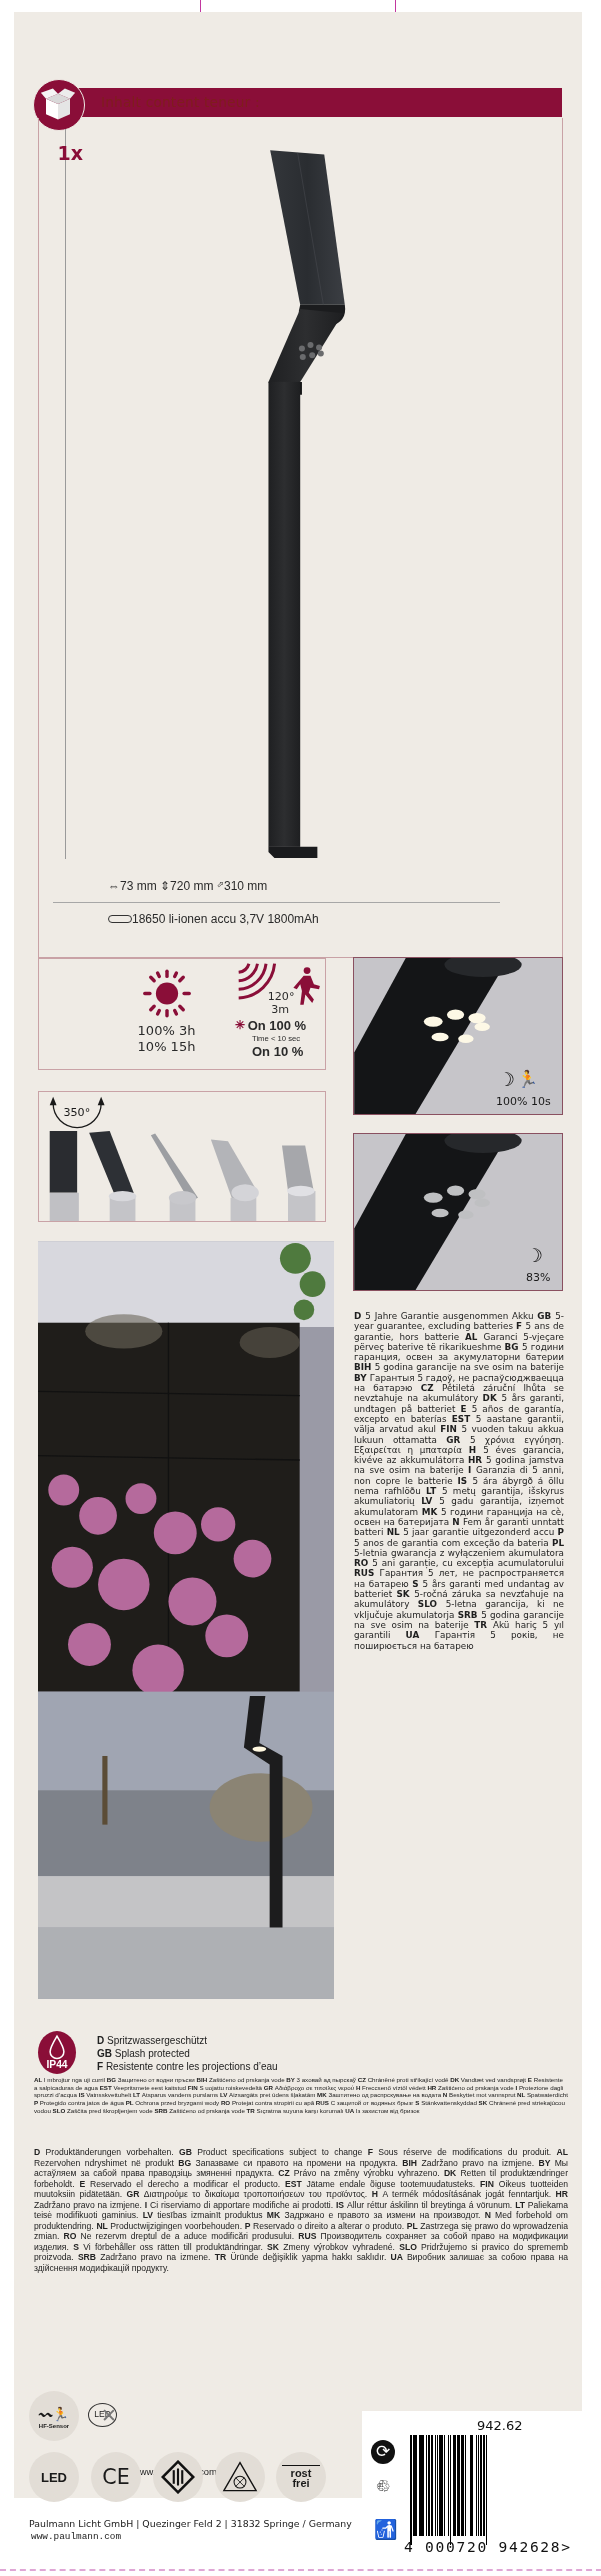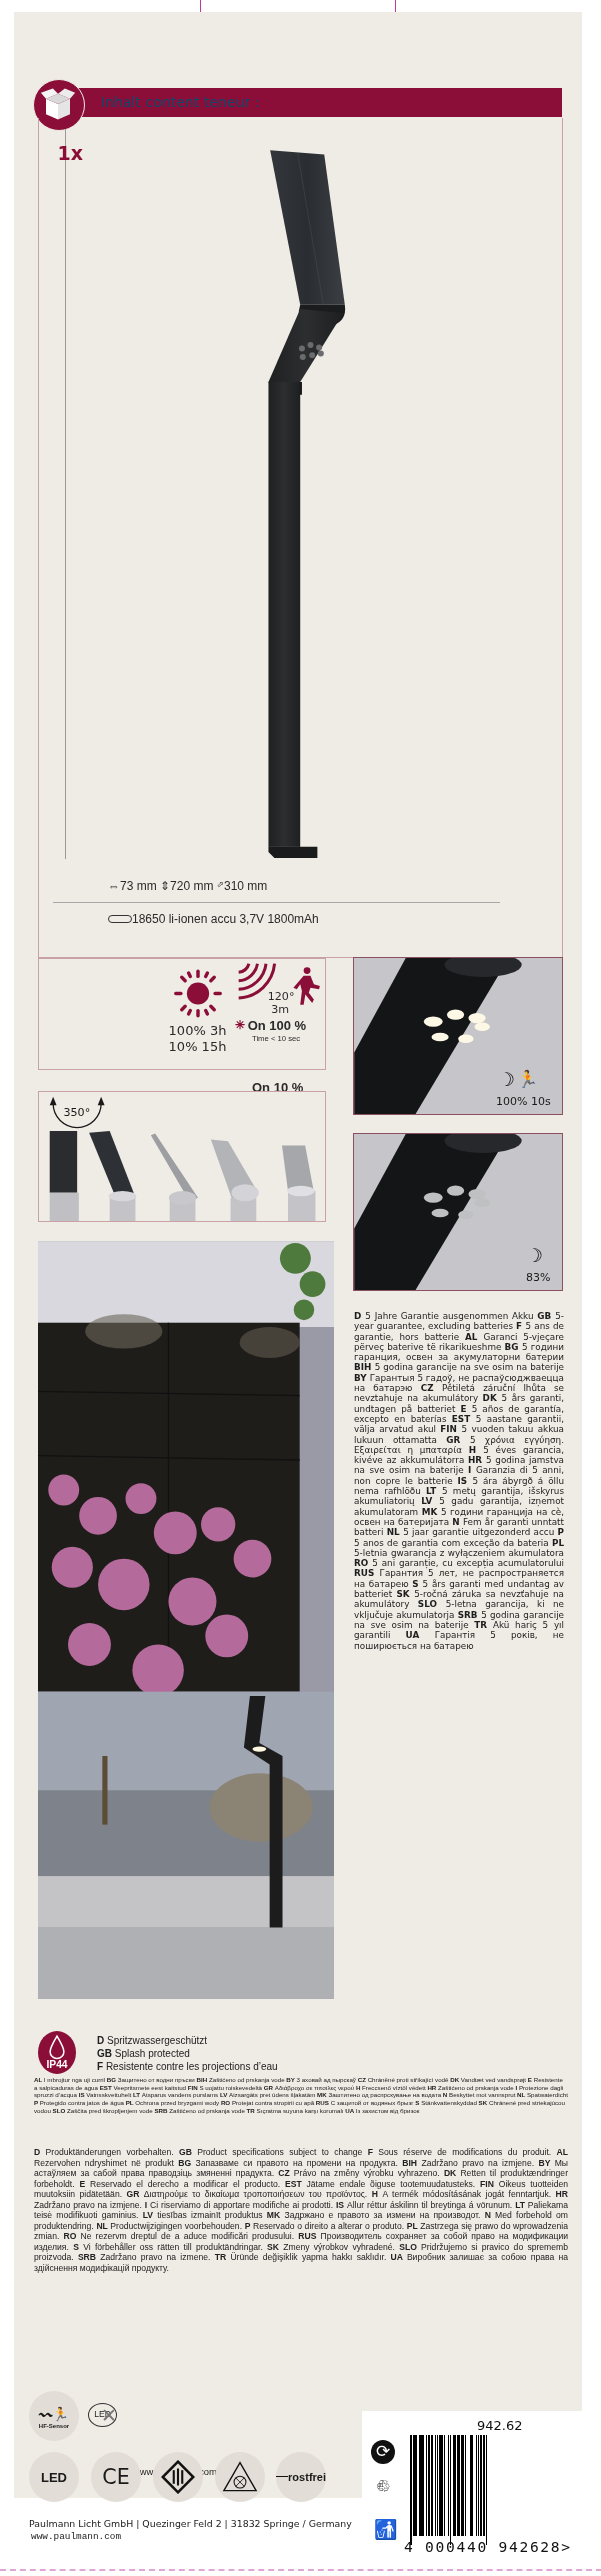--- a/index.html
+++ b/index.html
@@ -8,21 +8,21 @@
   .abs { position: absolute; }
 
   
   .cutbox { left: 200px; top: 0; width: 196px; height: 79px; border: 1.7px solid #c2379f; border-top: none; border-bottom: none; }
   .cutdash { left: 200px; top: 77px; width: 196px; height: 0; border-top: 1.7px dashed #c2379f; }
 
   .panel { left: 13.7px; top: 12px; width: 568px; height: 2486px; background: #efebe5; }
 
   
   .hdr { left: 54px; top: 88px; width: 508px; height: 29px; background: #8a0e38; }
-  .hdr-title { left: 101px; top: 94px; color: #0c4a6e; font-size: 13.7px; font-family: "DejaVu Sans", sans-serif; letter-spacing: 0.2px; }
+  .hdr-title { left: 101px; top: 94px; color: #7f1d1d; font-size: 13.7px; font-family: "DejaVu Sans", sans-serif; letter-spacing: 0.2px; }
   .hdr-circle { left: 33px; top: 79px; width: 52px; height: 52px; border-radius: 50%; background: #8a0e38; border: 1.7px solid #efebe5; }
 
   .content-box { left: 38px; top: 118px; width: 525px; height: 840px; border: 0.9px solid #c9a2a6; border-top: none; }
   .vline { left: 65px; top: 129px; width: 0.9px; height: 730px; background: #9a9a9a; }
   .qty { left: 29px; top: 142px; width: 34px; text-align: right; color: #8a0e38; font-size: 19px; font-weight: bold; font-family: "DejaVu Sans", sans-serif; margin-left: 20px; }
 
   .dims { left: 108px; top: 879px; font-size: 12px; color: #2a2a2a; font-family: "Liberation Sans Narrow","Liberation Sans", sans-serif; }
   .hrule { left: 53px; top: 902px; width: 447px; height: 0.9px; background: #a7a7a7; }
   .battery { left: 108px; top: 912px; font-size: 12px; color: #2a2a2a; display: flex; align-items: center; gap: 0; }
   .batt-icon { width: 24px; height: 8.6px; border: 1.3px solid #333; border-radius: 4.3px; position: relative; }
@@ -108,21 +108,21 @@
   <span>⇕</span><span>720 mm</span>
   <span style="font-size:8.6px;vertical-align:top;">⬀</span><span>310 mm</span>
 </div>
 <div class="abs hrule"></div>
 <div class="abs battery">
   <span class="batt-icon"></span>
   <span>18650 li-ionen accu 3,7V 1800mAh</span>
 </div>
 
 <div class="abs features">
-  <div class="feat" style="left:120px;width:77px;">
+  <div class="feat" style="left:89px;width:77px;">
     <svg width="52" height="53" viewBox="0 0 60 62" style="margin-top:7.7px">
       <circle cx="30" cy="31" r="13" fill="#8a0e38"></circle>
       <g stroke="#8a0e38" stroke-width="4" stroke-linecap="round">
         <line x1="30" y1="5" x2="30" y2="11"></line>
           <line x1="30" y1="51" x2="30" y2="57"></line>
         <line x1="4" y1="31" x2="10" y2="31"></line>
           <line x1="50" y1="31" x2="56" y2="31"></line>
         <line x1="11" y1="12" x2="15" y2="16"></line>
           <line x1="45" y1="46" x2="49" y2="50"></line>
         <line x1="49" y1="12" x2="45" y2="16"></line>
@@ -149,21 +149,21 @@
       <g fill="#8a0e38">
         <circle cx="84" cy="10" r="4"></circle>
         <path d="M80,16 L88,16 L92,26 L99,28 L98,32 L88,30 L86,36 L92,44 L90,48 L82,38 L80,50 L76,50 L78,34 L76,26 L72,32 L68,30 Z"></path>
       </g>
     </svg>
     <div style="font-size:13px;font-weight:bold;line-height:15.5px;display:flex;align-items:center;gap:2.6px;">
       <span style="color:#8a0e38;font-size:12px;">✳</span>
       <span>On 100 %</span>
     </div>
     <div style="font-size:7.7px;padding-left:17px;line-height:9.4px;">Time &lt; 10 sec</div>
-    <div style="font-size:13px;font-weight:bold;padding-left:17px;line-height:17px;margin-top:36px;">On 10 %</div>
+    <div style="font-size:13px;font-weight:bold;padding-left:17px;line-height:17px;">On 10 %</div>
   </div>
 </div>
 
 <div class="abs rotate">
   <svg class="abs" style="left:8.6px;top:3.4px" width="60" height="36" viewBox="0 0 70 42">
     <path d="M6,10 A28,28 0 0 0 62,10" fill="none" stroke="#1a1a1a" stroke-width="1.5"></path>
     <polygon points="2,12 6,2 10,12" fill="#1a1a1a"></polygon>
       <polygon points="58,12 62,2 66,12" fill="#1a1a1a"></polygon>
     <text x="18" y="24" font-size="13" fill="#1a1a1a" font-family="DejaVu Sans, sans-serif">350°</text>
   </svg>
@@ -302,21 +302,21 @@
     </svg>
 </div>
 <div class="sym" style="left:215px;top:2452px;">
   <svg width="38" height="34" viewBox="0 0 44 40">
       <polygon points="22,3 41,36 3,36" fill="none" stroke="#111" stroke-width="1.6"></polygon>
       <circle cx="22" cy="26" r="7" fill="none" stroke="#111" stroke-width="1.2"></circle>
       <line x1="17" y1="21" x2="27" y2="31" stroke="#111"></line>
       <line x1="27" y1="21" x2="17" y2="31" stroke="#111"></line>
     </svg>
 </div>
-<div class="sym" style="left:276px;top:2452px;flex-direction:row;line-height:10.3px;">
+<div class="sym" style="left:276px;top:2452px;flex-direction:column;line-height:10.3px;">
   <div style="width:38px;border-top:1.3px solid #111;margin-bottom:1.7px;"></div>
   <span style="font-size:11px;font-weight:bold;">rost</span>
   <span style="font-size:11px;font-weight:bold;">frei</span>
 </div>
 
 <div class="abs" style="left:29px;top:2518px;font-size:9.4px;color:#222;font-family:'DejaVu Sans',sans-serif;">Paulmann Licht GmbH | Quezinger Feld 2 | 31832 Springe / Germany</div>
 <div class="abs" style="left:31px;top:2531px;font-size:9.4px;color:#222;font-family:Liberation Mono, monospace;">www.paulmann.com</div>
 
 <div class="abs white-block"></div>
 <div class="abs" style="left:477px;top:2418px;font-size:13px;color:#111;font-family:'DejaVu Sans',sans-serif;">942.62</div>
@@ -373,18 +373,18 @@
     <div style="width: 0.9px; height: 101px; background: transparent;"></div>
     <div style="width: 1.7px; height: 101px; background: rgb(0, 0, 0);"></div>
     <div style="width: 0.9px; height: 101px; background: transparent;"></div>
     <div style="width: 2.6px; height: 101px; background: rgb(0, 0, 0);"></div>
     <div style="width: 0.9px; height: 101px; background: transparent;"></div>
     <div style="width: 0.9px; height: 110px; background: rgb(0, 0, 0);"></div>
     <div style="width: 1.7px; height: 110px; background: transparent;"></div>
   </div>
 <div class="abs" style="left:404px;top:2538px;font-size:14.6px;color:#111;font-family:'DejaVu Sans Mono',monospace;letter-spacing:1.7px;white-space:nowrap;">
   <span>4</span>
-  <span>000440</span>
+  <span>000720</span>
   <span>942628</span><span>&gt;</span>
 </div>
 
 <div class="abs bottom-dash"></div>
 
 
 </body></html>

